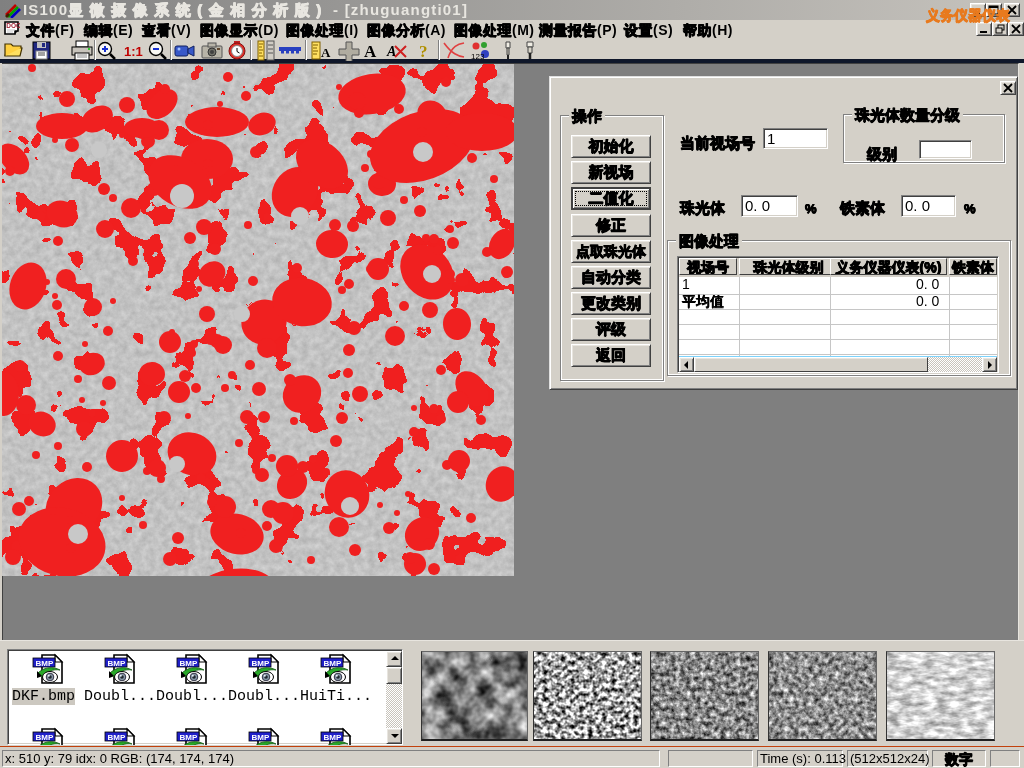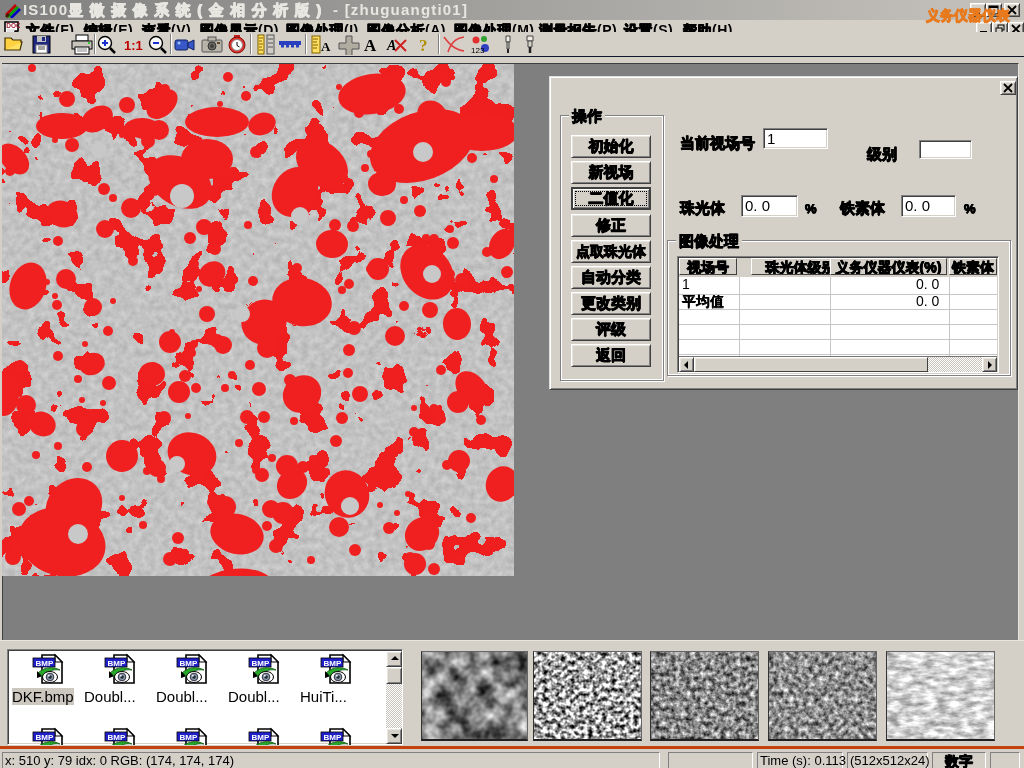--- a/index.html
+++ b/index.html
@@ -2,50 +2,50 @@
 <html><head><meta charset="utf-8">
 <style>
 html,body{margin:0;padding:0;width:1024px;height:768px;overflow:hidden}
 *{box-sizing:border-box}
 body{font-family:"Liberation Sans",sans-serif;background:#d4d0c8;position:relative;font-size:14px;color:#000}
 .abs{position:absolute}
 .titlebar{left:0;top:0;width:1024px;height:20px;background:linear-gradient(to right,#808080,#c6c3bd)}
 .titletxt{left:23px;top:1px;font-size:15px;font-weight:bold;color:#e8e6e0;letter-spacing:3px;white-space:nowrap}
 .menubar{left:4px;top:20px;width:1024px;height:18px;background:#d4d0c8}
 .menuitem{position:absolute;top:2px;font-size:14px;color:#000;white-space:nowrap;font-weight:bold;letter-spacing:0.5px}
-.toolbar{left:0;top:32px;width:1024px;height:25px;background:#d4d0c8;border-bottom:1px solid #0f172a}
+.toolbar{left:0;top:38px;width:1024px;height:25px;background:#d4d0c8;border-bottom:4px solid #0f172a}
 .tbtn{position:absolute;top:2px;width:24px;height:21px}
 .tsep{position:absolute;top:2px;width:2px;height:20px;border-left:1px solid #808080;border-right:1px solid #fff}
 .mdi{left:2px;top:63px;width:1017px;height:577px;background:#7f7f7f;border-top:1px solid #404040;border-left:1px solid #404040;border-right:1px solid #e8e5df}
 .winbtn{position:absolute;width:16px;height:14px;background:#d4d0c8;border:1px solid;border-color:#fff #404040 #404040 #fff;box-shadow:inset 1px 1px 0 #e8e5df,inset -1px -1px 0 #808080;font-size:10px;text-align:center;line-height:12px;font-weight:bold}
 .dlg{left:549px;top:76px;width:469px;height:314px;background:#d4d0c8;border:1px solid;border-color:#dfdfdf #404040 #404040 #dfdfdf;box-shadow:inset 1px 1px 0 #fff,inset -1px -1px 0 #808080}
 .dlgtitle{left:3px;top:2px;width:461px;height:16px;background:linear-gradient(to right,#0a246a,#a6caf0)}
 .dlgtitletxt{position:absolute;left:4px;top:0;color:#fff;font-weight:bold;font-size:15px;line-height:16px}
 .group{position:absolute;border:1px solid #808080;box-shadow:inset 1px 1px 0 #fff,inset -1px -1px 0 #fff,1px 1px 0 #fff}
 .glabel{position:absolute;top:-9px;left:8px;background:#d4d0c8;padding:0 3px;font-size:15px;line-height:17px;white-space:nowrap;font-weight:bold}
 .btn{position:absolute;background:#d4d0c8;border:1px solid;border-color:#fff #404040 #404040 #fff;box-shadow:inset 1px 1px 0 #e8e5df,inset -1px -1px 0 #808080;font-size:15px;text-align:center;font-family:"Liberation Sans",sans-serif;padding:0;font-weight:bold;color:#000}
 .input{position:absolute;background:#fff;border:1px solid;border-color:#808080 #fff #fff #808080;box-shadow:inset 1px 1px 0 #404040,inset -1px -1px 0 #d4d0c8;font-size:15px;padding:0 3px;line-height:19px;white-space:pre}
 .lbl{position:absolute;font-size:15px;white-space:nowrap;font-weight:bold}
-.statusbar{left:0;top:746px;width:1024px;height:22px;background:#d4d0c8;border-top:3px solid #c2410c}
+.statusbar{left:0;top:746px;width:1024px;height:22px;background:#d4d0c8;border-top:1px solid #c2410c}
 .spanel{position:absolute;top:3px;height:17px;border:1px solid;border-color:#808080 #fff #fff #808080;font-size:13px;line-height:16px;padding:0 2px;white-space:nowrap}
 .sunken2{border:1px solid;border-color:#808080 #fff #fff #808080;box-shadow:inset 1px 1px 0 #404040,inset -1px -1px 0 #d4d0c8}
 .ts{text-shadow:0.5px 0 0 currentColor,-0.5px 0 0 currentColor,0 0.5px 0 currentColor,0 -0.5px 0 currentColor}
 .watermark{left:926px;top:7px;width:100px;color:#e87a1e;font-size:14px;font-weight:bold;z-index:50;white-space:nowrap;}
 .hcell{position:absolute;top:0;height:17px;border:1px solid;border-color:#fff #404040 #404040 #fff;background:#d4d0c8;font-size:14px;text-align:center;line-height:17px;white-space:nowrap;overflow:hidden;font-weight:bold}
 .gline{position:absolute;left:0;width:318px;height:1px;background:#c6c6c6}
 .vline{position:absolute;top:0;width:1px;height:79px;background:#c6c6c6}
 .tcell{position:absolute;font-size:14px;line-height:15px;white-space:pre}
 .sbbtn{position:absolute;background:#d4d0c8;border:1px solid;border-color:#fff #404040 #404040 #fff;box-shadow:inset 1px 1px 0 #e8e5df,inset -1px -1px 0 #808080}
 .arrL{position:absolute;left:4px;top:3px;width:0;height:0;border:4px solid transparent;border-right-color:#000;border-left-width:0}
 .arrR{position:absolute;left:5px;top:3px;width:0;height:0;border:4px solid transparent;border-left-color:#000;border-right-width:0}
 .arrU{position:absolute;left:3px;top:4px;width:0;height:0;border:4px solid transparent;border-bottom-color:#000;border-top-width:0}
 .arrD{position:absolute;left:3px;top:5px;width:0;height:0;border:4px solid transparent;border-top-color:#000;border-bottom-width:0}
 .trackpat{background-image:conic-gradient(#fff 25%,#c8c4bc 0 50%,#fff 0 75%,#c8c4bc 0);background-size:2px 2px}
 .thumb{position:absolute;top:651px;height:90px;border:1px solid #666;border-bottom:2px solid #202020;border-left:1px solid #333}
-.fname{position:absolute;font-family:Liberation Sans, sans-serif;font-size:15px;line-height:17px;text-align:left;white-space:nowrap}
+.fname{position:absolute;font-family:Liberation Mono, monospace;font-size:15px;line-height:17px;text-align:left;white-space:nowrap}
 </style></head>
 <body>
 
 <div class="abs titlebar"></div>
 <div class="abs" style="left:4px;top:2px;width:17px;height:16px">
 <svg width="17" height="16" viewBox="0 0 17 16">
       <g stroke-width="2.6" fill="none">
         <path d="M2 13 L12 3" stroke="#c00000"></path>
         <path d="M4 15 L14 5" stroke="#00a000"></path>
         <path d="M7 16 L16 7" stroke="#0000c0"></path>
@@ -474,37 +474,40 @@
  <button class="btn ts" style="left:21px;top:110px;width:80px;height:23px;border:2px solid;border-color:#404040;box-shadow:inset 1px 1px 0 #fff,inset -1px -1px 0 #808080;outline:1px dotted #000;outline-offset:-5px">二值化</button>
  <button class="btn ts" style="left:21px;top:137px;width:80px;height:23px">修正</button>
  <button class="btn ts" style="left:21px;top:163px;width:80px;height:23px;font-size:14px">点取珠光体</button>
  <button class="btn ts" style="left:21px;top:189px;width:80px;height:23px">自动分类</button>
  <button class="btn ts" style="left:21px;top:215px;width:80px;height:23px">更改类别</button>
  <button class="btn ts" style="left:21px;top:241px;width:80px;height:23px">评级</button>
  <button class="btn ts" style="left:21px;top:267px;width:80px;height:23px">返回</button>
 
  <div class="lbl ts" style="left:130px;top:57px">当前视场号</div>
  <div class="input" style="left:213px;top:51px;width:65px;height:21px">1</div>
+ <div class="group" style="left:293px;top:37px;width:162px;height:49px">
+      <span class="glabel ts">珠光体数量分级</span>
+    </div>
  <div class="lbl ts" style="left:317px;top:68px">级别</div>
  <div class="input" style="left:369px;top:63px;width:53px;height:19px"></div>
 
  <div class="lbl ts" style="left:130px;top:122px">珠光体</div>
  <div class="input" style="left:191px;top:118px;width:57px;height:22px">0. 0</div>
  <div class="lbl ts" style="left:255px;top:124px;font-size:13px">%</div>
  <div class="lbl ts" style="left:290px;top:122px">铁素体</div>
  <div class="input" style="left:351px;top:118px;width:55px;height:22px">0. 0</div>
  <div class="lbl ts" style="left:414px;top:124px;font-size:13px">%</div>
 
  <div class="group" style="left:117px;top:163px;width:344px;height:136px">
       <span class="glabel ts">图像处理</span>
     </div>
- <div class="abs sunken2" style="left:127px;top:179px;width:322px;height:117px;background:#737373" id="tablebox">
+ <div class="abs sunken2" style="left:127px;top:179px;width:322px;height:117px;background:#7dd3fc" id="tablebox">
   <div class="abs" style="left:1px;top:1px;width:318px;height:19px;background:#d4d0c8">
    <div class="hcell ts" style="left:0;width:58px">视场号</div>
-   <div class="hcell ts" style="left:72px;width:99px">珠光体级别</div>
+   <div class="hcell ts" style="left:60px;width:99px">珠光体级别</div>
    <div class="hcell ts" style="left:151px;width:117px">义务仪器仪表(%)</div>
    <div class="hcell ts" style="left:270px;width:48px">铁素体</div>
   </div>
   <div class="abs" style="left:1px;top:20px;width:318px;height:79px;background:#fff">
    <div class="gline" style="top:17px"></div>
         <div class="gline" style="top:32px"></div>
    <div class="gline" style="top:47px"></div>
         <div class="gline" style="top:62px"></div>
         <div class="gline" style="top:77px"></div>
    <div class="vline" style="left:60px"></div>

